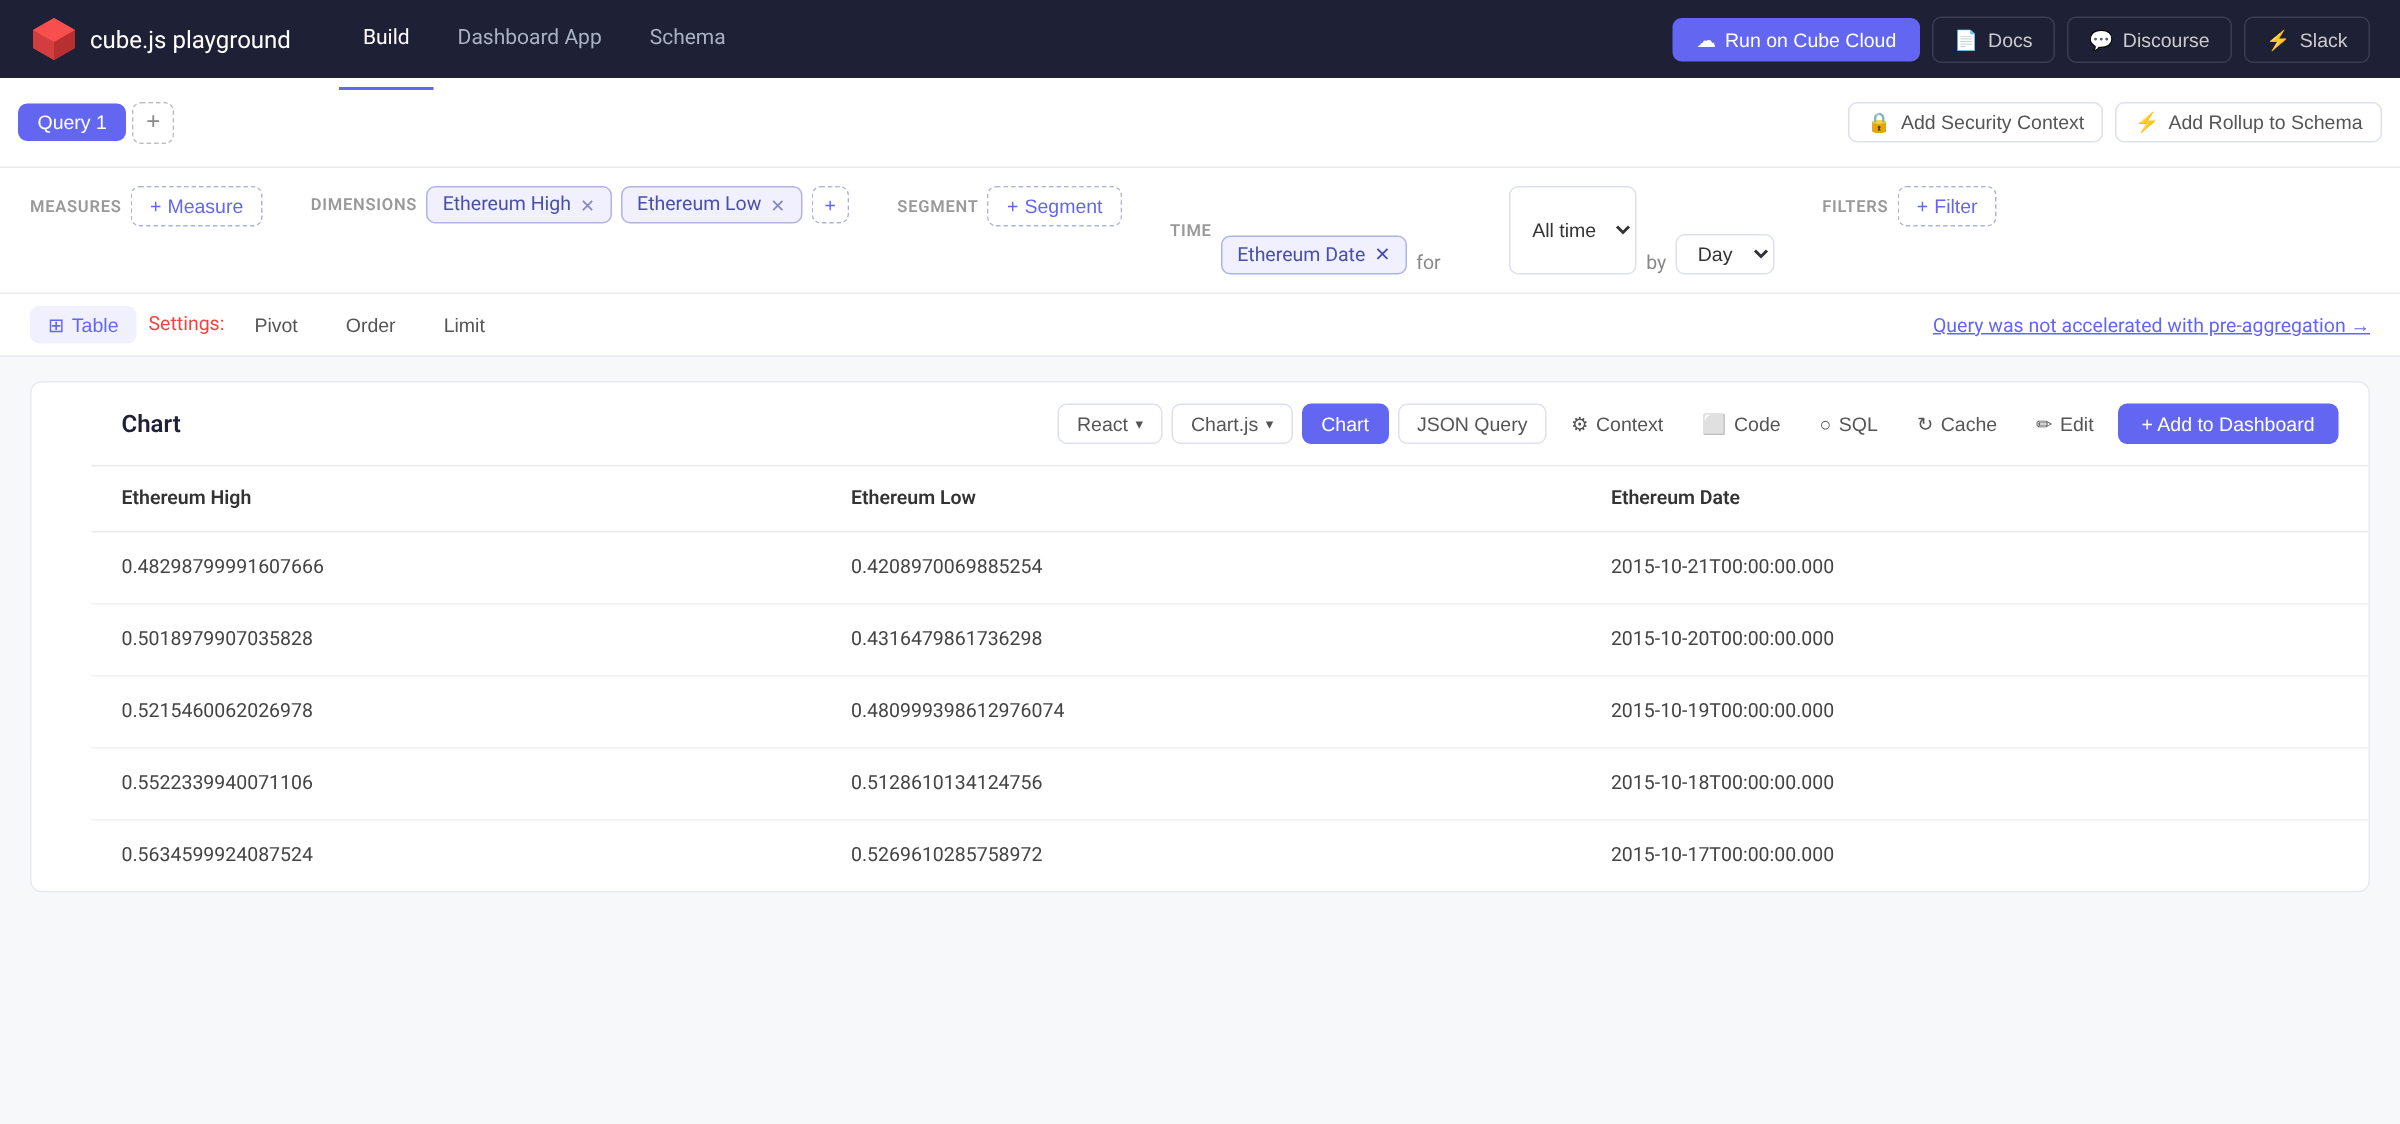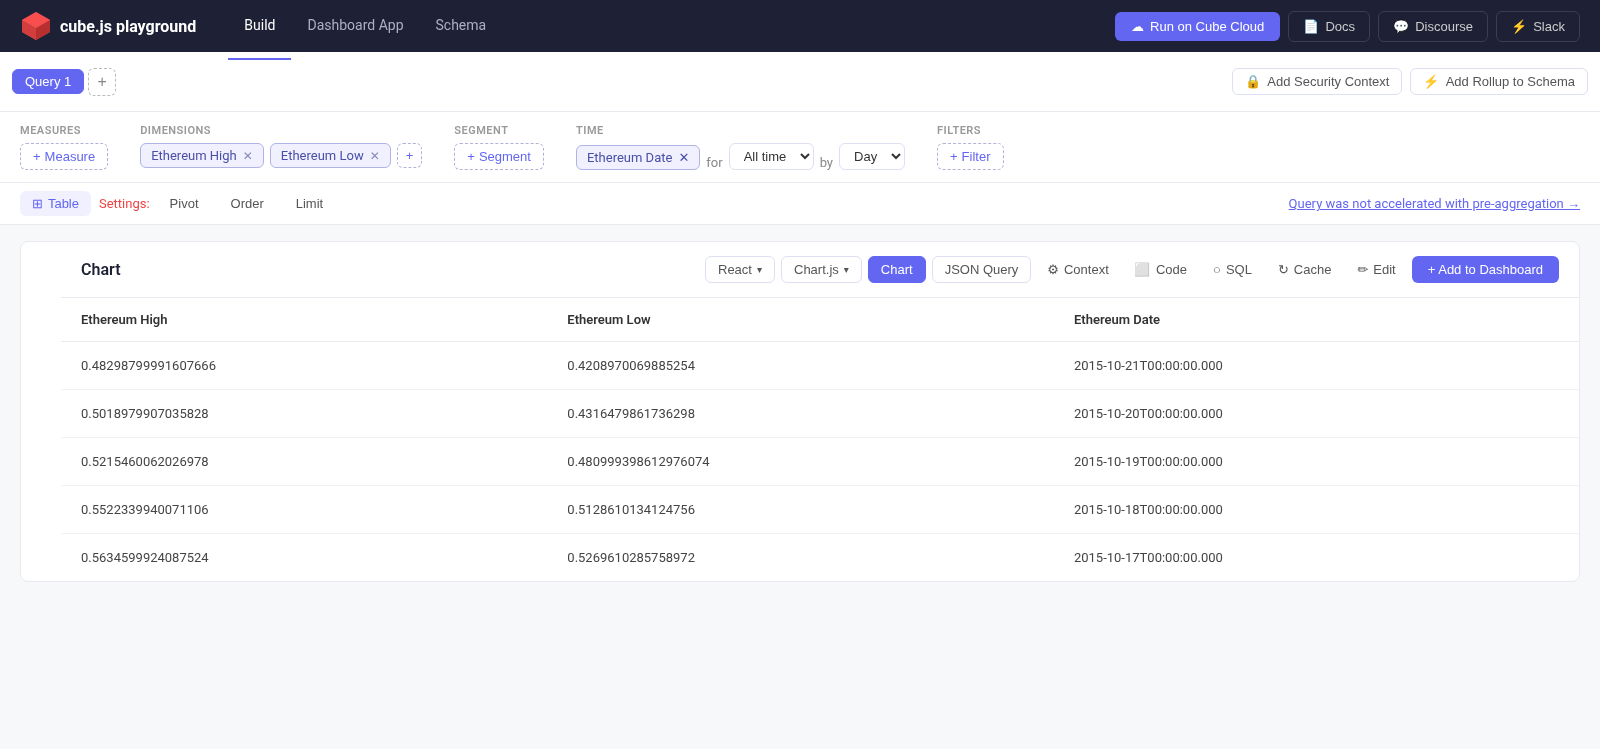--- a/index.html
+++ b/index.html
@@ -13,21 +13,21 @@
       padding: 0 20px;
       height: 52px;
       gap: 32px;
     }
     .navbar-logo {
       display: flex;
       align-items: center;
       gap: 8px;
       color: #fff;
       font-size: 16px;
-      font-weight: 700;
+      font-weight: 400;
     }
     .logo-icon {
       width: 32px;
       height: 32px;
     }
     .navbar-nav {
       display: flex;
       align-items: center;
       gap: 0;
       flex: 1;
@@ -142,21 +142,21 @@
 
     
     .query-builder {
       background: #fff;
       border-bottom: 1px solid #e8eaf0;
       padding: 12px 20px;
       display: flex;
       align-items: flex-start;
       gap: 32px;
     }
-    .qb-section { display: flex; flex-direction: column; gap: 6px; }
+    .qb-section { display: flex; gap: 6px; align-items: center; }
     .qb-label { font-size: 11px; font-weight: 600; color: #999; text-transform: uppercase; letter-spacing: 0.5px; }
     .qb-controls { display: flex; align-items: center; gap: 6px; flex-wrap: wrap; }
     .btn-add-measure {
       background: transparent;
       border: 1px dashed #b0b3d6;
       border-radius: 6px;
       padding: 5px 12px;
       cursor: pointer;
       font-size: 13px;
       color: #6366f1;
@@ -190,25 +190,26 @@
       display: flex;
       align-items: center;
       gap: 6px;
       color: #4a4fa8;
       font-size: 13px;
     }
     .time-for { color: #888; font-size: 13px; }
     .time-select {
       border: 1px solid #dde0f0;
       border-radius: 6px;
-      padding: 4px 10px;
+      padding: 20px 10px;
       font-size: 13px;
       color: #333;
       background: #fff;
       cursor: pointer;
+      margin-left: 40px;
     }
     .time-by { color: #888; font-size: 13px; }
     .time-granularity {
       border: 1px solid #dde0f0;
       border-radius: 6px;
       padding: 4px 10px;
       font-size: 13px;
       color: #333;
       background: #fff;
       cursor: pointer;

